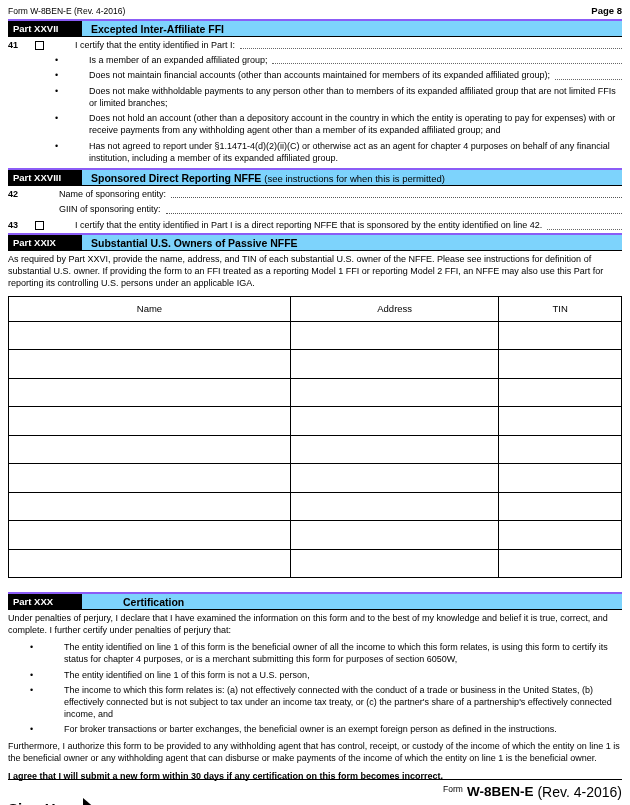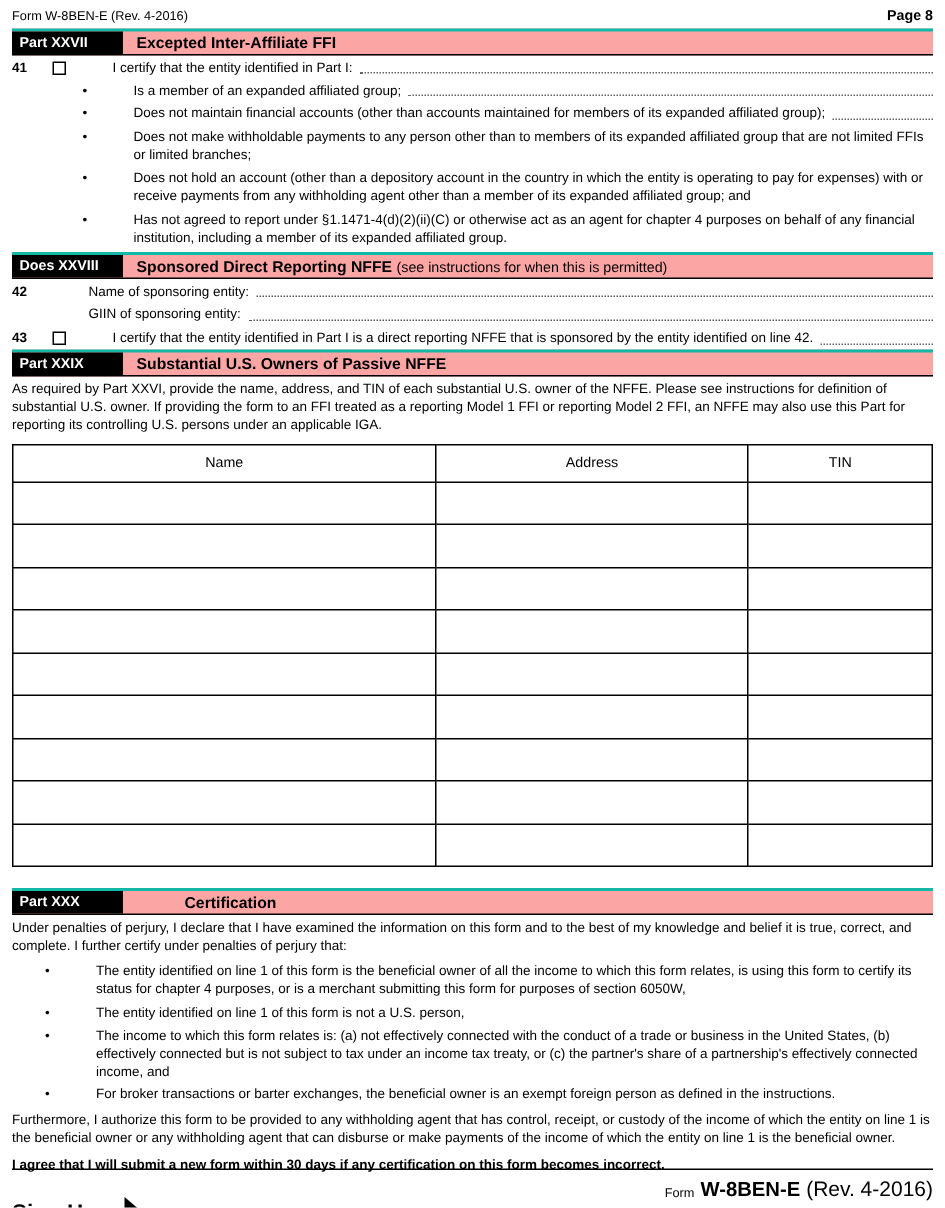--- a/index.html
+++ b/index.html
@@ -8,21 +8,21 @@
     width: 630px; height: 805px;
     font-family: "Liberation Sans", sans-serif;
     font-size: 9px; color: #000;
     overflow: hidden;
   }
   .page { position: relative; width: 630px; height: 805px; padding: 4px 8px; }
 
   .top-header { display: flex; justify-content: space-between; align-items: baseline; font-size: 8.5px; padding: 1px 0 3px; }
   .page-num { font-weight: bold; font-size: 9.5px; }
 
-  .part-header { display: flex; align-items: stretch; border-top: 2px solid #14b8a6; border-bottom: 1px solid #000; background: #fca5a5; }
+  .part-header { display: flex; align-items: stretch; border-top: 2px solid #8b5cf6; border-bottom: 1px solid #000; background: #7dd3fc; }
   .part-label { background: #000; color: #fff; font-weight: bold; font-size: 9.5px; padding: 2px 10px 2px 5px; min-width: 74px; display: flex; align-items: center; }
   .part-title { font-weight: bold; font-size: 10.5px; padding-left: 9px; align-self: center; }
   .part-title-note { font-weight: normal; font-size: 9.5px; margin-left: 3px; }
 
   .line-row { display: flex; align-items: flex-start; padding: 2.5px 0 1.5px; line-height: 1.3; }
   .line-num { font-weight: bold; flex: 0 0 27px; }
   .checkbox { width: 9px; height: 9px; border: 1px solid #000; flex: 0 0 9px; margin: 1px 7px 0 0; background: #fff; display: inline-block; }
   .leader { flex: 1 1 0; min-width: 0; border-bottom: 1px dotted #666; margin: 0 0 2px 5px; align-self: flex-end; }
   .leader.input-leader { border-bottom: 1px dotted #555; }
 
@@ -48,21 +48,21 @@
   .arrow { width: 0; height: 0; border-left: 13px solid #000; border-top: 11px solid transparent; border-bottom: 11px solid transparent; margin-left: 5px; }
   .sig-area { flex: 1 1 auto; display: flex; gap: 10px; padding-top: 12px; }
   .sig-seg { display: flex; flex-direction: column; }
   .sig-main { flex: 3.4 1 0; }
   .sig-print { flex: 0.95 1 0; }
   .sig-date { flex: 1.0 1 0; }
   .sig-line { border-bottom: 1px dotted #555; height: 8px; }
   .sig-label { font-size: 7.5px; padding-top: 2px; }
   .sig-print .sig-label, .sig-date .sig-label { text-align: center; }
 
-  .footer { position: absolute; left: 8px; right: 8px; bottom: 5px; display: flex; justify-content: flex-end; align-items: flex-end; gap: 4px; border-top: 1px solid #000; padding-top: 4px; }
+  .footer { position: absolute; left: 8px; right: 8px; bottom: 5px; display: flex; justify-content: flex-end; align-items: flex-start; gap: 4px; border-top: 1px solid #000; padding-top: 4px; }
   .footer-form-word { font-size: 8.5px; }
   .footer-form-number { font-weight: bold; font-size: 13.5px; }
   .footer-rev { font-size: 14px; }
 </style>
 </head>
 <body>
 
 <div class="page">
 
   <div class="top-header">
@@ -100,21 +100,21 @@
   <div class="bullet-row">
     <span class="bullet-glyph"></span>
     <span class="bullet-text">Does not hold an account (other than a depository account in the country in which the entity is operating to pay for expenses) with or receive payments from any withholding agent other than a member of its expanded affiliated group; and</span>
   </div>
   <div class="bullet-row">
     <span class="bullet-glyph"></span>
     <span class="bullet-text">Has not agreed to report under §1.1471-4(d)(2)(ii)(C) or otherwise act as an agent for chapter 4 purposes on behalf of any financial institution, including a member of its expanded affiliated group.</span>
   </div>
 
   <div class="part-header" style="margin-top:2px;">
-    <span class="part-label">Does XXVIII</span>
+    <span class="part-label">Part XXVIII</span>
     <span class="part-title">
       <span>Sponsored Direct Reporting NFFE</span><span class="part-title-note">(see instructions for when this is permitted)</span>
     </span>
   </div>
 
   <div class="line-row">
     <span class="line-num">42</span>
     <span class="bullet-text">Name of sponsoring entity:</span>
     <span class="leader input-leader"></span>
   </div>

